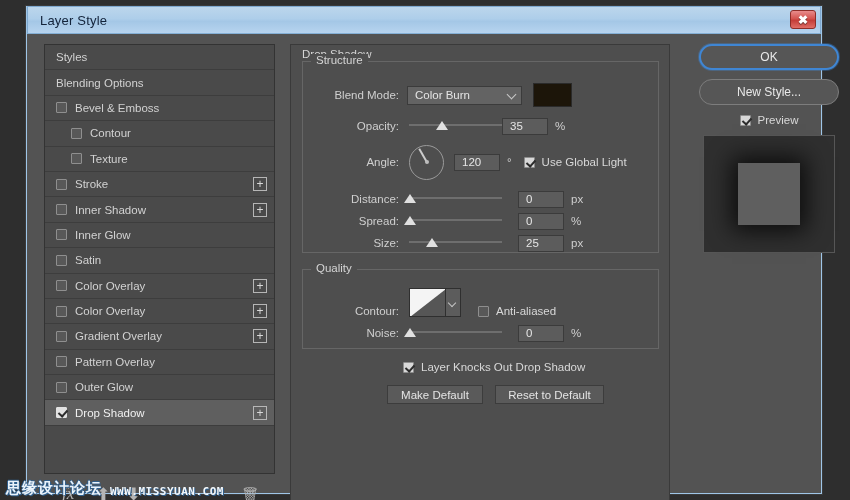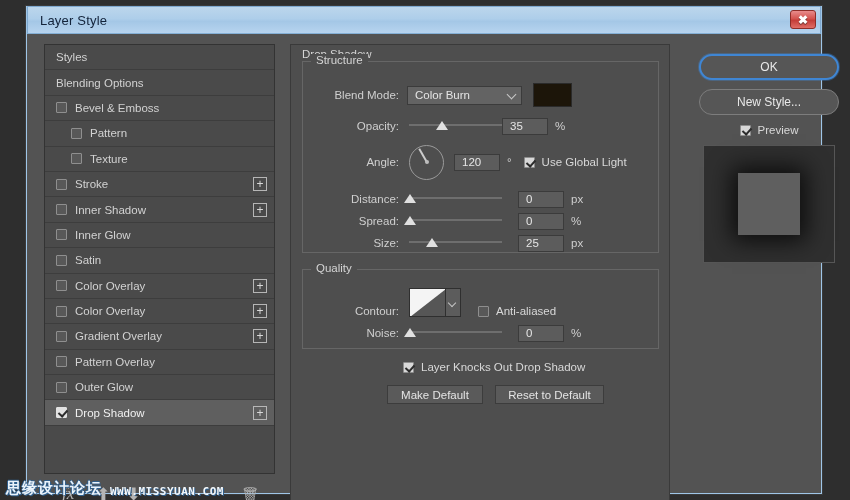--- a/index.html
+++ b/index.html
@@ -286,21 +286,21 @@
     height: 19px;
     background: #5a5a5a;
     border: 1px solid #3c3c3c;
     color: #e4e4e4;
     font-size: 11.5px;
     display: flex; align-items: center; justify-content: center;
     cursor: pointer;
   }
 
   
-  .right-panel { position: absolute; left: 672px; top: 20px; width: 140px; }
+  .right-panel { position: absolute; left: 672px; top: 10px; width: 140px; }
   .btn-round {
     height: 26px;
     border-radius: 13px;
     background: #565656;
     border: 1px solid #7d7d7d;
     color: #e8e8e8;
     font-size: 12px;
     display: flex; align-items: center; justify-content: center;
     margin-bottom: 9px;
     cursor: pointer;
@@ -373,21 +373,21 @@
             </div>
             <div class="style-row header">
               <span>Blending Options</span>
             </div>
             <div class="style-row">
               <span class="cb"></span>
               <span>Bevel &amp; Emboss</span>
             </div>
             <div class="style-row indent">
               <span class="cb"></span>
-              <span>Pattern</span>
+              <span>Contour</span>
             </div>
             <div class="style-row indent">
               <span class="cb"></span>
               <span>Texture</span>
             </div>
             <div class="style-row">
               <span class="cb"></span>
               <span>Stroke</span>
               <span class="plus">+</span>
             </div>

